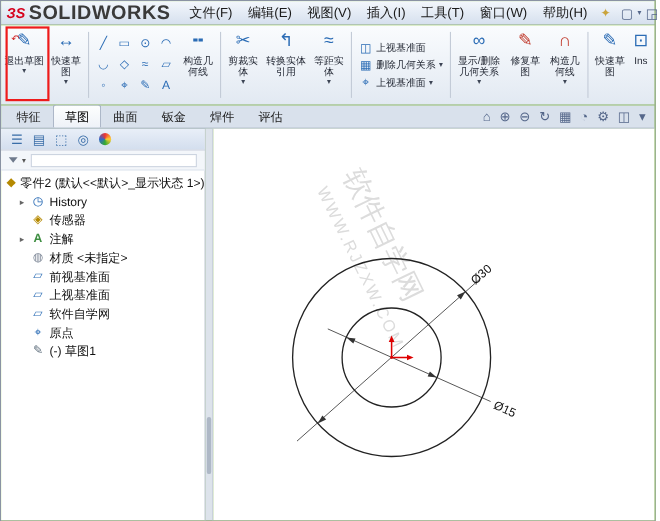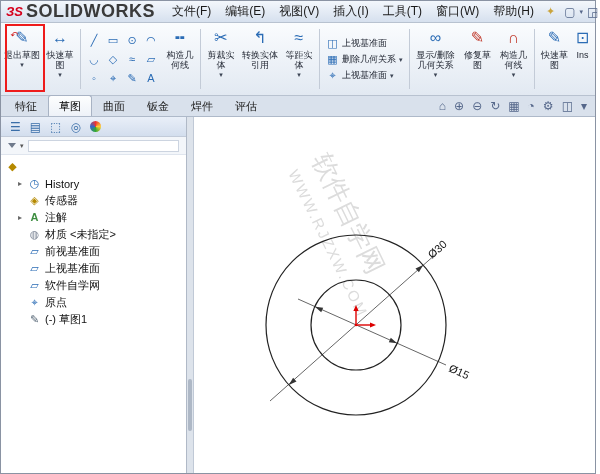--- a/index.html
+++ b/index.html
@@ -225,20 +225,21 @@
         <span class="palette"></span>
       </div>
       <div class="filter-row">
         <span class="funnel"></span>
         <span class="filter-caret">▾</span>
         <span class="filter-box"></span>
       </div>
       <div class="tree">
         <div class="trow">
           <span class="ticon i-gold">◆</span>
+          <span>零件2 (默认&lt;&lt;默认&gt;_显示状态 1&gt;)</span>
         </div>
         <div class="trow child">
           <span class="texp">▸</span>
           <span class="ticon i-blue">◷</span>
           <span>History</span>
         </div>
         <div class="trow child">
           <span class="texp"></span>
           <span class="ticon i-gold">◈</span>
           <span>传感器</span>

